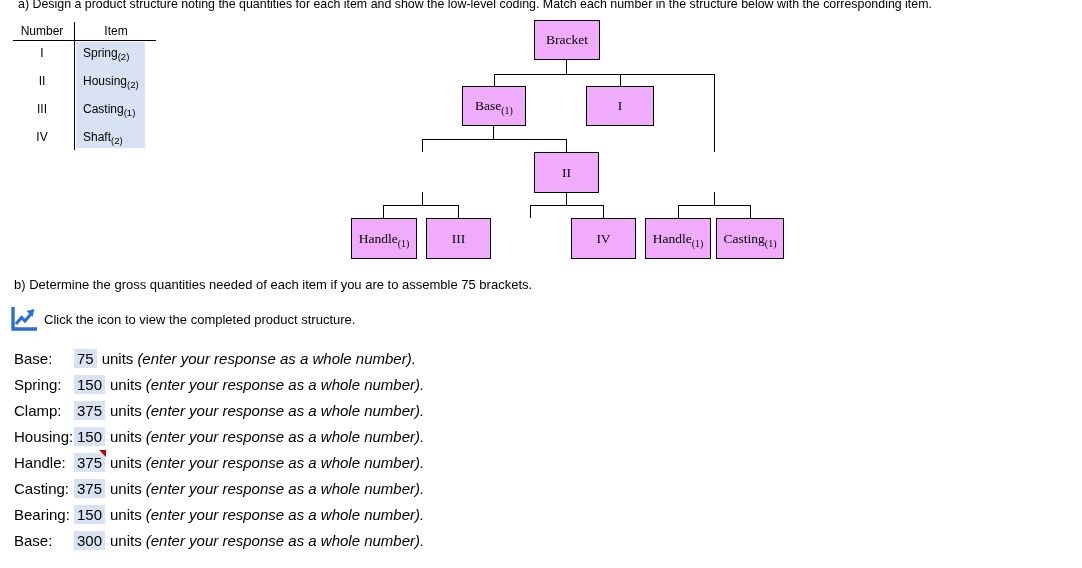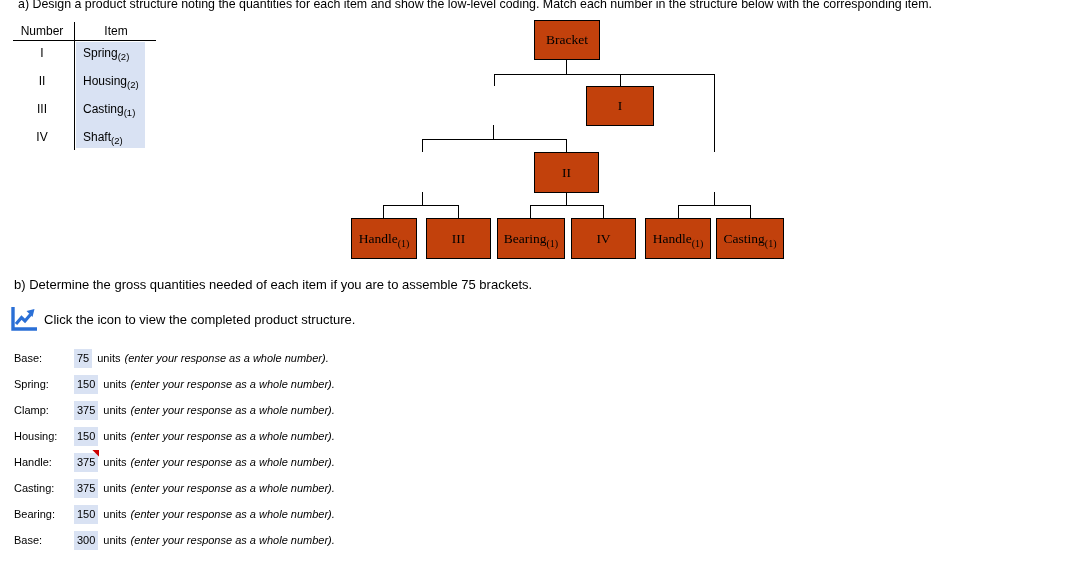--- a/index.html
+++ b/index.html
@@ -37,36 +37,36 @@
   .bt-itembg { position: absolute; left: 66px; top: 22px; width: 69px; height: 106px; background: var(--color-highlight); }
   .bt-row { position: absolute; left: 0; width: 152px; height: 16px; line-height: 16px; }
   .bt-num  { position: absolute; left: 0;    width: 64px; text-align: center; }
   .bt-item { position: absolute; left: 70px; padding-left: 3px; }
   .sub-sans { font-size: 9.5px; position: relative; top: 3px; }
   
   .tree { position: absolute; left: 0; top: 0; width: 1082px; height: 270px; }
   .tnode {
     position: absolute;
     border: 1px solid var(--color-border);
-    background: #c2410c;
+    background: #f0abfc;
     display: flex;
     align-items: center;
     justify-content: center;
     font-family: "Liberation Serif", serif;
     font-size: 13.5px;
     white-space: nowrap;
   }
   .tsub { font-size: 10px; position: relative; top: 4px; }
   .cl { position: absolute; background: var(--color-border); }
   
   .partb { position: absolute; left: 14px; top: 277px; font-size: 13px; }
   .chart-icon { position: absolute; left: 11px; top: 306px; width: 26px; height: 25px; color: var(--color-accent); cursor: pointer; }
   .icon-caption { position: absolute; left: 44px; top: 312px; font-size: 13px; }
   
-  .ans-row { position: absolute; left: 14px; height: 17px; line-height: 17px; font-size: 11px; white-space: nowrap; }
+  .ans-row { position: absolute; left: 14px; height: 17px; line-height: 17px; font-size: 15px; white-space: nowrap; }
   .ans-label { display: inline-block; width: 60px; }
   .ans-value {
     display: inline-block;
     background: var(--color-highlight);
     padding: 1px 3px;
     min-width: 14px;
     text-align: center;
     position: relative;
     margin-right: 5px;
   }
@@ -134,34 +134,34 @@
     <div class="cl" style="left:530px;top:205px;width:1px;height:13px"></div>
     <div class="cl" style="left:603px;top:205px;width:1px;height:13px"></div>
     <div class="cl" style="left:714px;top:192px;width:1px;height:13px"></div>
     <div class="cl" style="left:678px;top:205px;width:73px;height:1px"></div>
     <div class="cl" style="left:678px;top:205px;width:1px;height:13px"></div>
     <div class="cl" style="left:750px;top:205px;width:1px;height:13px"></div>
 
     <div class="tnode" style="left:534px;top:20px;width:66px;height:40px">
       <span><span>Bracket</span><span class="tsub"></span></span>
     </div>
+    <div class="tnode" style="left:462px;top:86px;width:64px;height:40px">
+      <span><span>Base</span><span class="tsub">(1)</span></span>
+    </div>
     <div class="tnode" style="left:586px;top:86px;width:68px;height:40px">
       <span><span>I</span><span class="tsub"></span></span>
     </div>
     <div class="tnode" style="left:534px;top:152px;width:65px;height:41px">
       <span><span>II</span><span class="tsub"></span></span>
     </div>
     <div class="tnode" style="left:351px;top:218px;width:66px;height:41px">
       <span><span>Handle</span><span class="tsub">(1)</span></span>
     </div>
     <div class="tnode" style="left:426px;top:218px;width:65px;height:41px">
       <span><span>III</span><span class="tsub"></span></span>
-    </div>
-    <div class="tnode" style="left:497px;top:218px;width:68px;height:41px">
-      <span><span>Bearing</span><span class="tsub">(1)</span></span>
     </div>
     <div class="tnode" style="left:571px;top:218px;width:65px;height:41px">
       <span><span>IV</span><span class="tsub"></span></span>
     </div>
     <div class="tnode" style="left:645px;top:218px;width:66px;height:41px">
       <span><span>Handle</span><span class="tsub">(1)</span></span>
     </div>
     <div class="tnode" style="left:716px;top:218px;width:68px;height:41px">
       <span><span>Casting</span><span class="tsub">(1)</span></span>
     </div>

